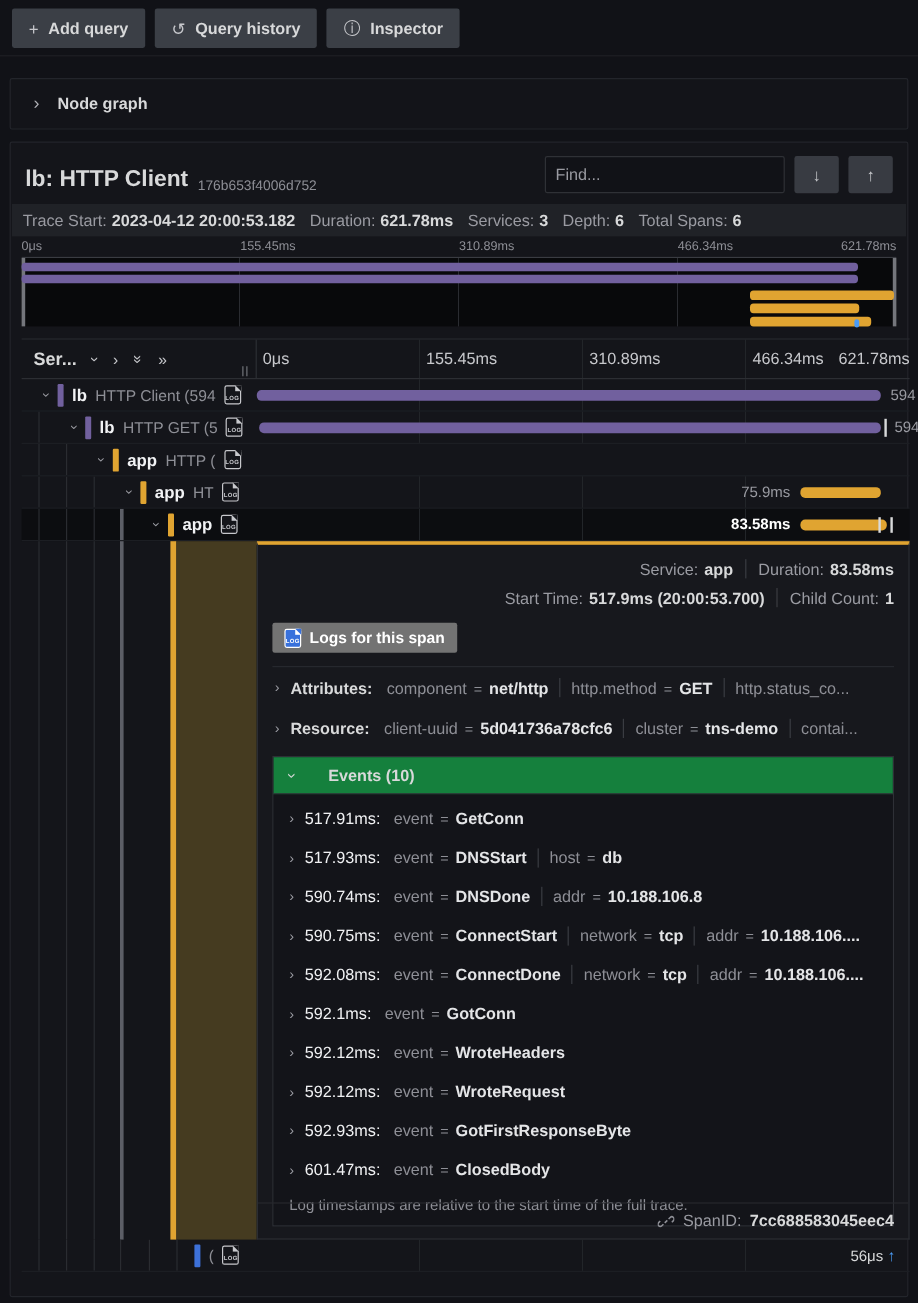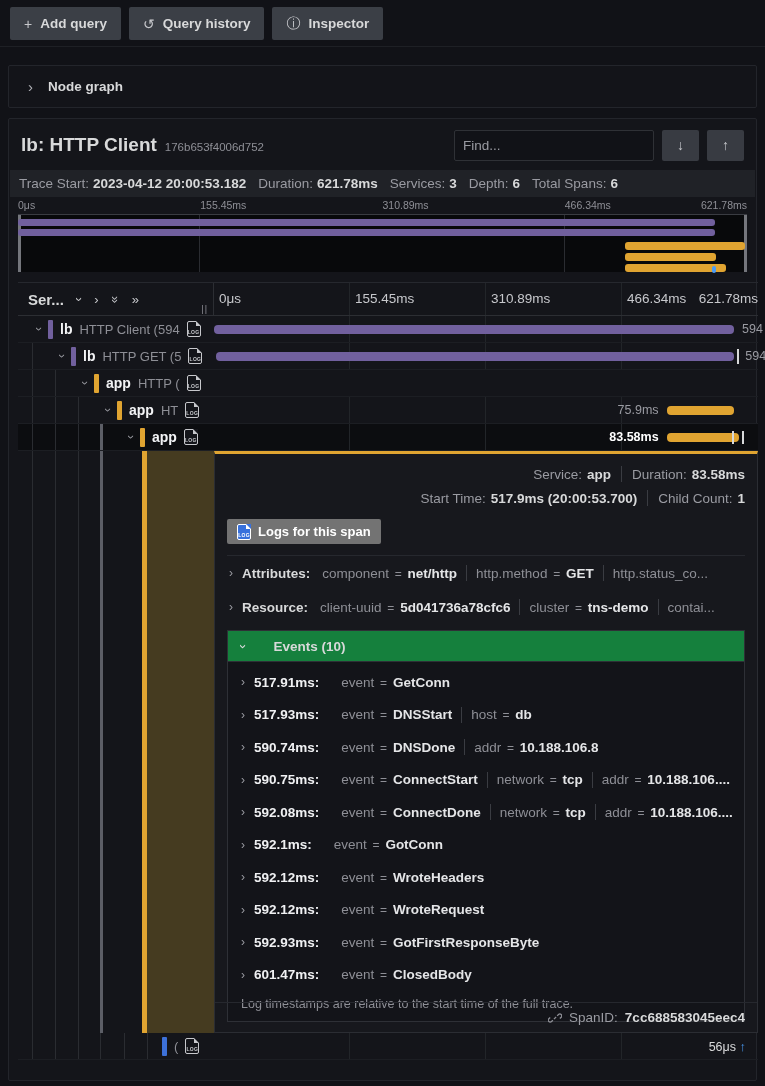--- a/index.html
+++ b/index.html
@@ -18,21 +18,21 @@
   
   .panel { margin:0 8px; border:1px solid #23252b; border-radius:2px; background:#131419; }
   .nodegraph { margin-top:18px; height:43px; display:flex; align-items:center;
     padding-left:19px; gap:15px; cursor:pointer; }
   .nodegraph .chev { color:#b0b1b6; font-size:15px; }
   .nodegraph-title { font-size:13.5px; font-weight:600; color:#d8d9da; }
 
   
   .trace { margin-top:10px; height:963px; background:#14151a; position:relative; }
 
-  .trace-header { display:flex; align-items:center; padding:10px 12px 4px; height:46px; }
+  .trace-header { display:flex; align-items:flex-end; padding:10px 12px 4px; height:46px; }
   .trace-title { font-size:19px; font-weight:700; color:#d8d9da; }
   .trace-id { font-size:11.5px; color:#8e8f96; margin-left:8px; margin-top:4px; }
   .findbox { margin-left:auto; width:200px; height:31px; background:#111217;
     border:1px solid #2f3136; border-radius:2px; color:#c7c8cc; font-size:13.5px;
     padding:0 8px; outline:none; }
   .findbox::placeholder { color:#9a9ba2; }
   .navbtn { width:37px; height:31px; margin-left:8px; background:#383b42; border:none;
     border-radius:2px; color:#c7c8cc; font-size:14px; cursor:pointer; }
 
   .trace-meta { margin:5px 1px 0; background:#202227; padding:4px 9px; height:27px;
@@ -117,21 +117,21 @@
 
   .events { border:1px solid #2e3036; margin-top:6px; }
   .ev-head { background:#15803d; height:31px; display:flex; align-items:center; gap:28px;
     padding-left:13px; font-size:13.5px; font-weight:700; color:#d8d9da; cursor:pointer;
     border-bottom:1px solid #2e3036; }
   .ev-head .chev { font-weight:400; }
   .ev-body { background:#131419; padding:4px 0 0; }
   .evrow { display:flex; align-items:center; gap:9px; height:32.5px; padding-left:13px;
     font-size:13.5px; white-space:nowrap; overflow:hidden; cursor:pointer; }
   .evrow .chev { color:#9a9ba2; font-size:12px; }
-  .evtime { color:#f0f1f3; font-weight:700; margin-right:13px; }
+  .evtime { color:#f0f1f3; font-weight:400; margin-right:2px; }
   .ev-note { color:#8e8f96; font-size:12.5px; padding:6px 13px 10px; }
 
   .spanid-row { position:absolute; left:0; right:0; bottom:0; height:30px;
     border-top:1px solid #26282e; display:flex; align-items:center; justify-content:flex-end;
     gap:7px; padding-right:12px; font-size:13.5px; }
   .linkico { width:14px; height:14px; }
 
   .r6 .dur56 { position:absolute; right:12px; top:6px; font-size:12.5px; color:#d8d9da; }
   .uparrow { color:#4a9bf5; font-weight:700; font-size:13px; }
 </style>

